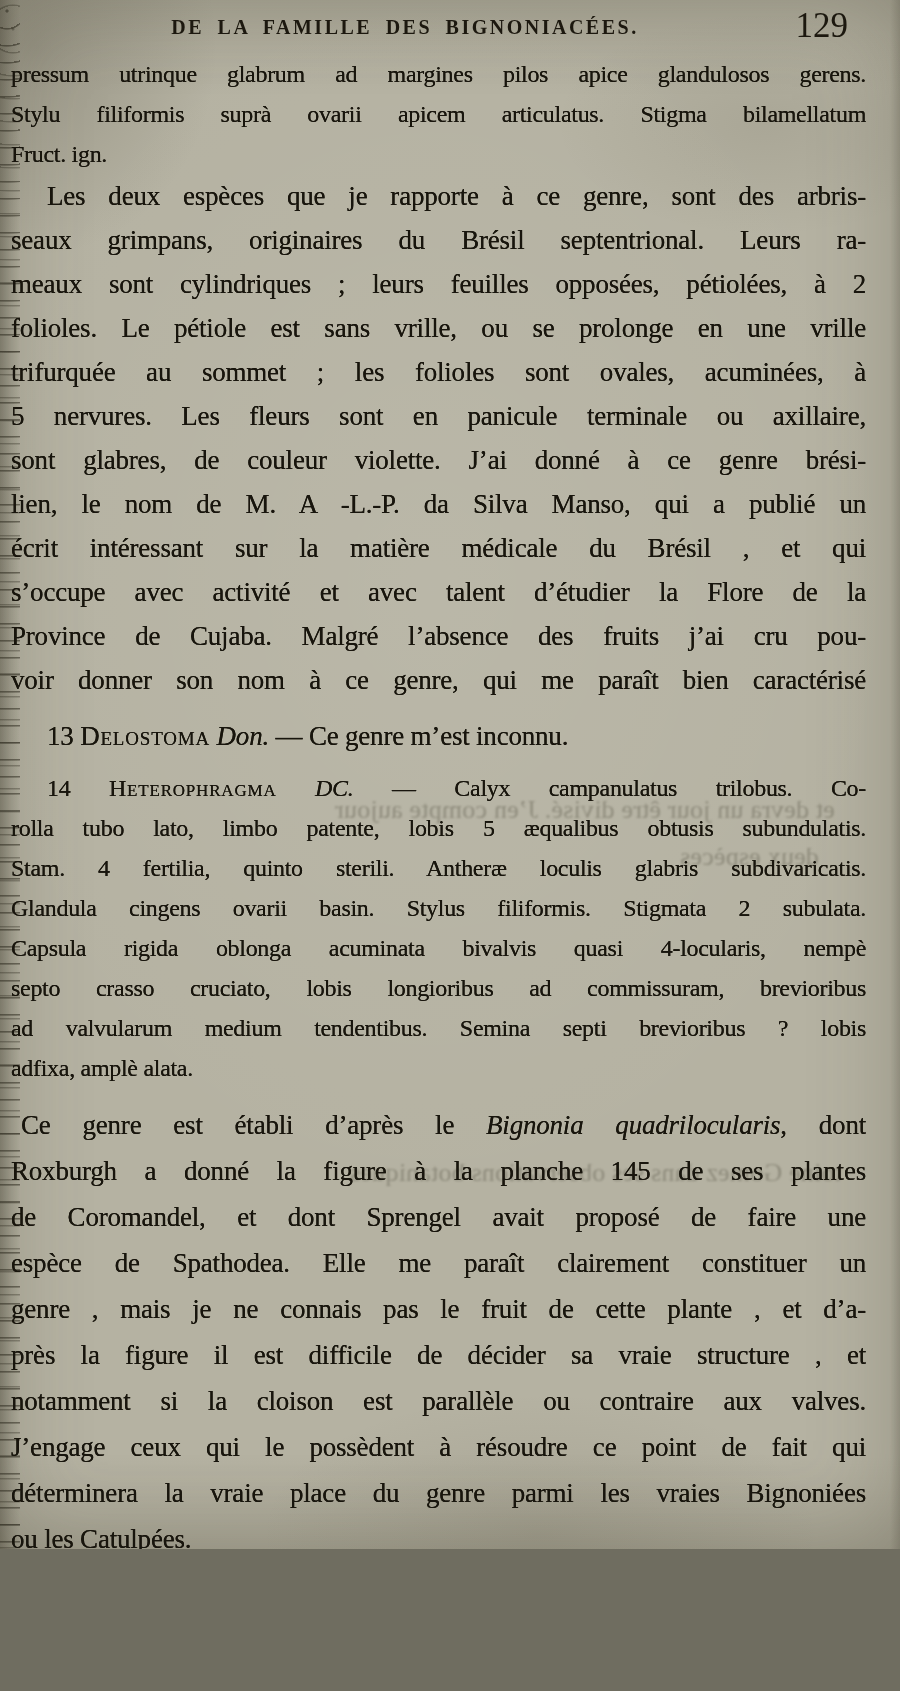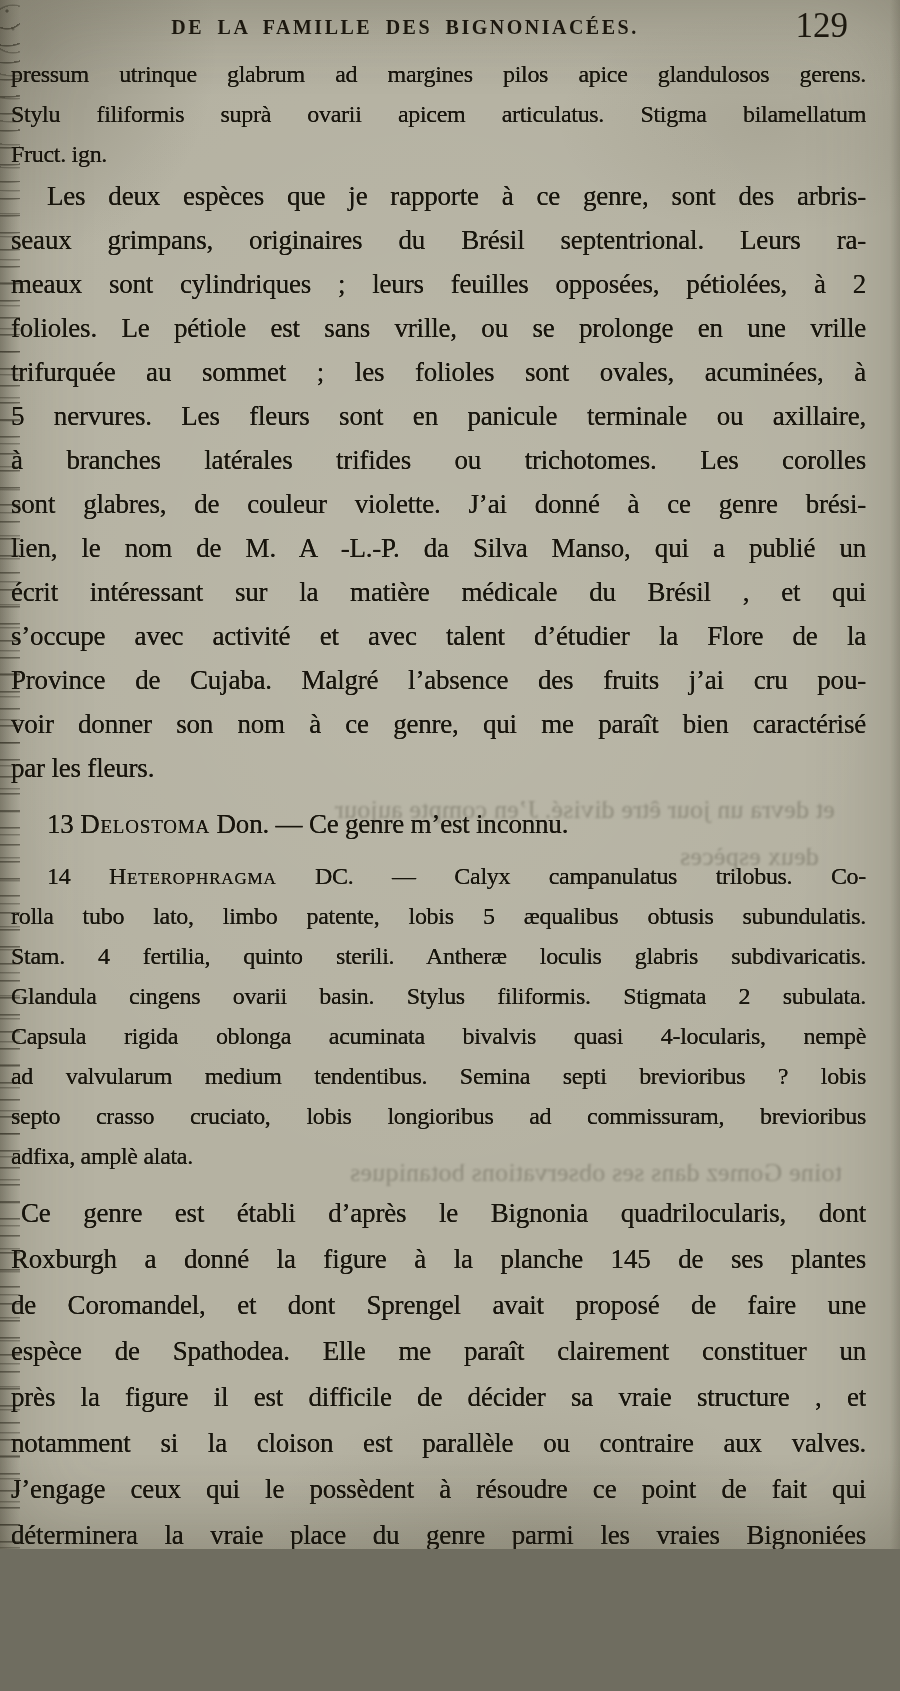--- a/index.html
+++ b/index.html
@@ -44,21 +44,21 @@
   .para.french2 .line{height:46px;line-height:46px;font-size:27px;letter-spacing:-0.2px;}
   .para.latin .line{height:40px;line-height:40px;font-size:24px;letter-spacing:-0.3px;}
   .para.gap-sm{margin-top:12px;}
   .para.gap-xs{margin-top:10px;}
   .para.gap-md{margin-top:14px;}
   .line{text-align:justify;text-align-last:justify;overflow:hidden;white-space:normal;}
   .line.last{text-align-last:left;}
   .line.indent{text-indent:36px;}
   .line.indent-sm{text-indent:10px;}
   .sc{font-variant:small-caps;letter-spacing:0.8px;}
-  .it{margin-top:16px;}
+  .it{font-style:italic;margin-top:16px;}
   
   .sig{position:absolute;top:1558px;left:98px;font-size:33px;letter-spacing:2px;color:#221e15;text-shadow:0 0 0.6px currentColor;}
   .sheet{position:absolute;top:1634px;right:38px;font-size:34px;color:#221e15;text-shadow:0 0 0.6px currentColor;}
   
   .ghost-layer{position:absolute;inset:0;pointer-events:none;}
   .ghost{
     position:absolute;transform:scaleX(-1);transform-origin:center;
     color:#6e6b5c;opacity:0.55;filter:blur(1.3px);
     font-size:26px;white-space:nowrap;letter-spacing:0.2px;
   }
@@ -88,47 +88,46 @@
           <div class="line"><span>Stylu filiformis suprà ovarii apicem articulatus. Stigma bilamellatum</span></div>
           <div class="line last"><span>Fruct. ign.</span></div>
         </div>
         <div class="para french">
           <div class="line indent"><span>Les deux espèces que je rapporte à ce genre, sont des arbris-</span></div>
           <div class="line"><span>seaux grimpans, originaires du Brésil septentrional. Leurs ra-</span></div>
           <div class="line"><span>meaux sont cylindriques ; leurs feuilles opposées, pétiolées, à 2</span></div>
           <div class="line"><span>folioles. Le pétiole est sans vrille, ou se prolonge en une vrille</span></div>
           <div class="line"><span>trifurquée au sommet ; les folioles sont ovales, acuminées, à</span></div>
           <div class="line"><span>5 nervures. Les fleurs sont en panicule terminale ou axillaire,</span></div>
-          <div class="line"><span>à branches latérales trifides ou trichotomes. Les corolles</span></div>
           <div class="line"><span>sont glabres, de couleur violette. J’ai donné à ce genre brési-</span></div>
           <div class="line"><span>lien, le nom de M. A -L.-P. da Silva Manso, qui a publié un</span></div>
           <div class="line"><span>écrit intéressant sur la matière médicale du Brésil , et qui</span></div>
           <div class="line"><span>s’occupe avec activité et avec talent d’étudier la Flore de la</span></div>
           <div class="line"><span>Province de Cujaba. Malgré l’absence des fruits j’ai cru pou-</span></div>
           <div class="line"><span>voir donner son nom à ce genre, qui me paraît bien caractérisé</span></div>
-          <div class="line last"><span>par les fleurs.</span></div>
         </div>
         <div class="para french gap-sm">
           <div class="line last indent"><span>13 </span><span class="sc">Delostoma</span><span> </span><span class="it">Don.</span><span> — Ce genre m’est inconnu.</span></div>
         </div>
         <div class="para latin gap-xs">
           <div class="line indent"><span>14 </span><span class="sc">Heterophragma</span><span> </span><span class="it">DC.</span><span> — Calyx campanulatus trilobus. Co-</span></div>
           <div class="line"><span>rolla tubo lato, limbo patente, lobis 5 æqualibus obtusis subundulatis.</span></div>
           <div class="line"><span>Stam. 4 fertilia, quinto sterili. Antheræ loculis glabris subdivaricatis.</span></div>
           <div class="line"><span>Glandula cingens ovarii basin. Stylus filiformis. Stigmata 2 subulata.</span></div>
           <div class="line"><span>Capsula rigida oblonga acuminata bivalvis quasi 4-locularis, nempè</span></div>
+          <div class="line"><span>septo crasso cruciato, lobis longioribus ad commissuram, brevioribus</span></div>
           <div class="line"><span>ad valvularum medium tendentibus. Semina septi brevioribus ? lobis</span></div>
-          <div class="line"><span>septo crasso cruciato, lobis longioribus ad commissuram, brevioribus</span></div>
           <div class="line last"><span>adfixa, amplè alata.</span></div>
         </div>
         <div class="para french2 gap-md">
           <div class="line indent-sm"><span>Ce genre est établi d’après le </span><span class="it">Bignonia quadrilocularis</span><span>, dont</span></div>
           <div class="line"><span>Roxburgh a donné la figure à la planche 145 de ses plantes</span></div>
           <div class="line"><span>de Coromandel, et dont Sprengel avait proposé de faire une</span></div>
           <div class="line"><span>espèce de Spathodea. Elle me paraît clairement constituer un</span></div>
+          <div class="line"><span>genre , mais je ne connais pas le fruit de cette plante , et d’a-</span></div>
           <div class="line"><span>près la figure il est difficile de décider sa vraie structure , et</span></div>
           <div class="line"><span>notamment si la cloison est parallèle ou contraire aux valves.</span></div>
           <div class="line"><span>J’engage ceux qui le possèdent à résoudre ce point de fait qui</span></div>
           <div class="line"><span>déterminera la vraie place du genre parmi les vraies Bignoniées</span></div>
           <div class="line last"><span>ou les Catulpées.</span></div>
         </div>
       </div>
 
     <div class="sig">XVII</div>
     <div class="sheet">9</div>

